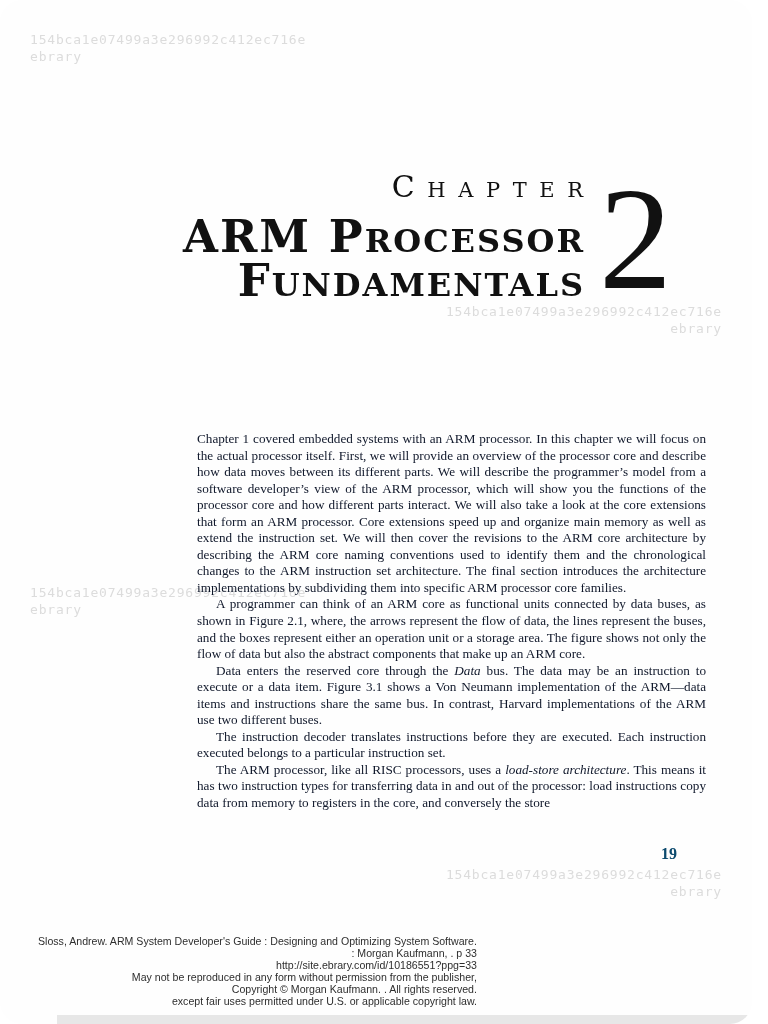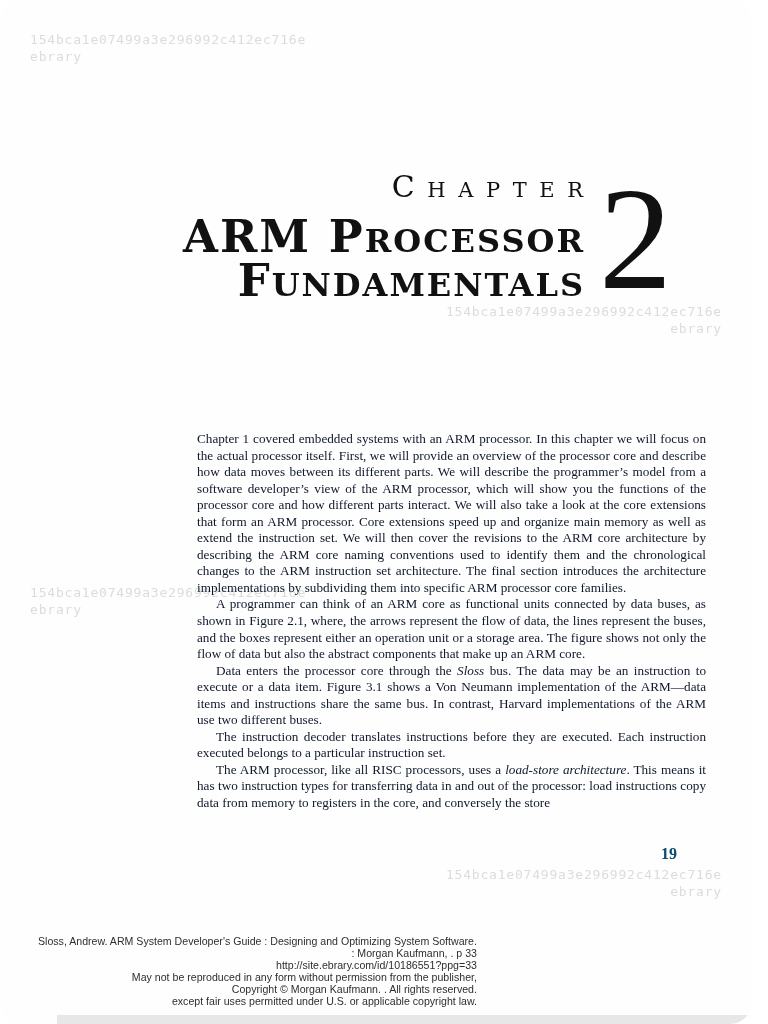--- a/index.html
+++ b/index.html
@@ -155,21 +155,21 @@
       <div class="chapter-eyebrow">Chapter</div>
       <div class="chapter-title-line first">ARM Processor</div>
       <div class="chapter-title-line">Fundamentals</div>
     </div>
     <div class="chapter-number">2</div>
   </div>
 
   <div class="body-text">
       <p class=""><span>Chapter 1 covered embedded systems with an ARM processor. In this chapter we will focus on the actual processor itself. First, we will provide an overview of the processor core and describe how data moves between its different parts. We will describe the programmer’s model from a software developer’s view of the ARM processor, which will show you the functions of the processor core and how different parts interact. We will also take a look at the core extensions that form an ARM processor. Core extensions speed up and organize main memory as well as extend the instruction set. We will then cover the revisions to the ARM core architecture by describing the ARM core naming conventions used to identify them and the chronological changes to the ARM instruction set architecture. The final section introduces the architecture implementations by subdividing them into specific ARM processor core families.</span></p>
       <p class="indent"><span>A programmer can think of an ARM core as functional units connected by data buses, as shown in Figure 2.1, where, the arrows represent the flow of data, the lines represent the buses, and the boxes represent either an operation unit or a storage area. The figure shows not only the flow of data but also the abstract components that make up an ARM core.</span></p>
-      <p class="indent"><span>Data enters the processor core through the </span><i>Sloss</i><span> bus. The data may be an instruction to execute or a data item. Figure 3.1 shows a Von Neumann implementation of the ARM—data items and instructions share the same bus. In contrast, Harvard implementations of the ARM use two different buses.</span></p>
+      <p class="indent"><span>Data enters the reserved core through the </span><i>Data</i><span> bus. The data may be an instruction to execute or a data item. Figure 3.1 shows a Von Neumann implementation of the ARM—data items and instructions share the same bus. In contrast, Harvard implementations of the ARM use two different buses.</span></p>
       <p class="indent"><span>The instruction decoder translates instructions before they are executed. Each instruction executed belongs to a particular instruction set.</span></p>
       <p class="indent"><span>The ARM processor, like all RISC processors, uses a </span><i>load-store architecture</i><span>. This means it has two instruction types for transferring data in and out of the processor: load instructions copy data from memory to registers in the core, and conversely the store</span></p>
     </div>
 
   <div class="page-number">19</div>
 
   <div class="footer">
     <div>Sloss, Andrew. ARM System Developer's Guide : Designing and Optimizing System Software.</div>
     <div>: Morgan Kaufmann, . p 33</div>
     <div>http://site.ebrary.com/id/10186551?ppg=33</div>

